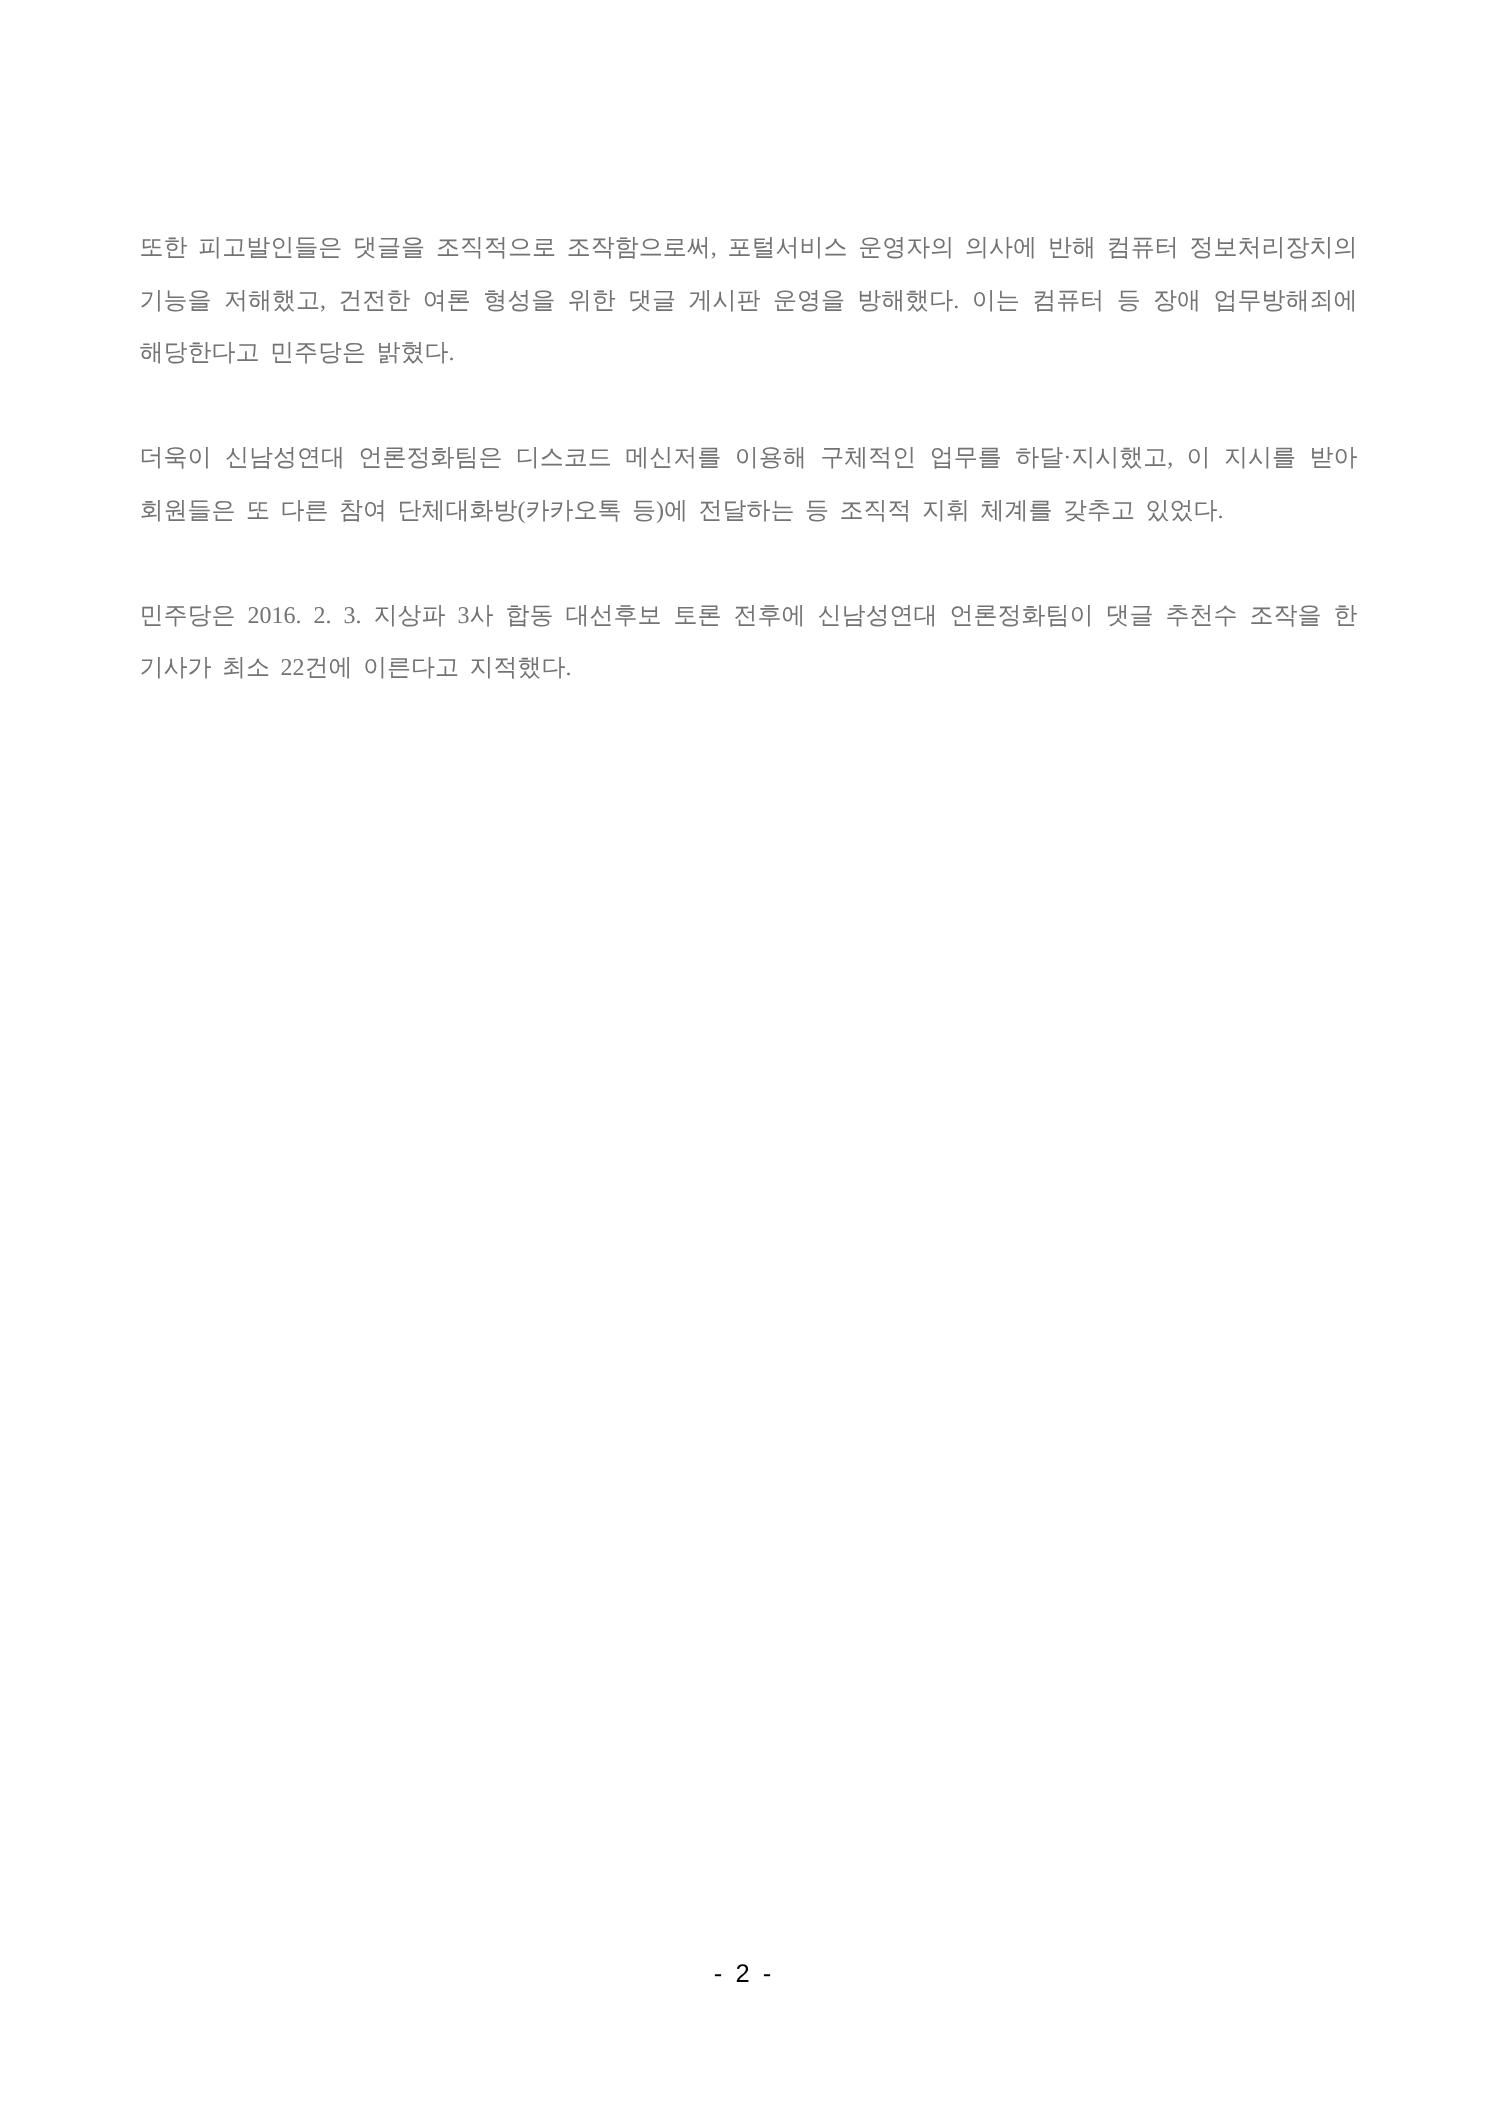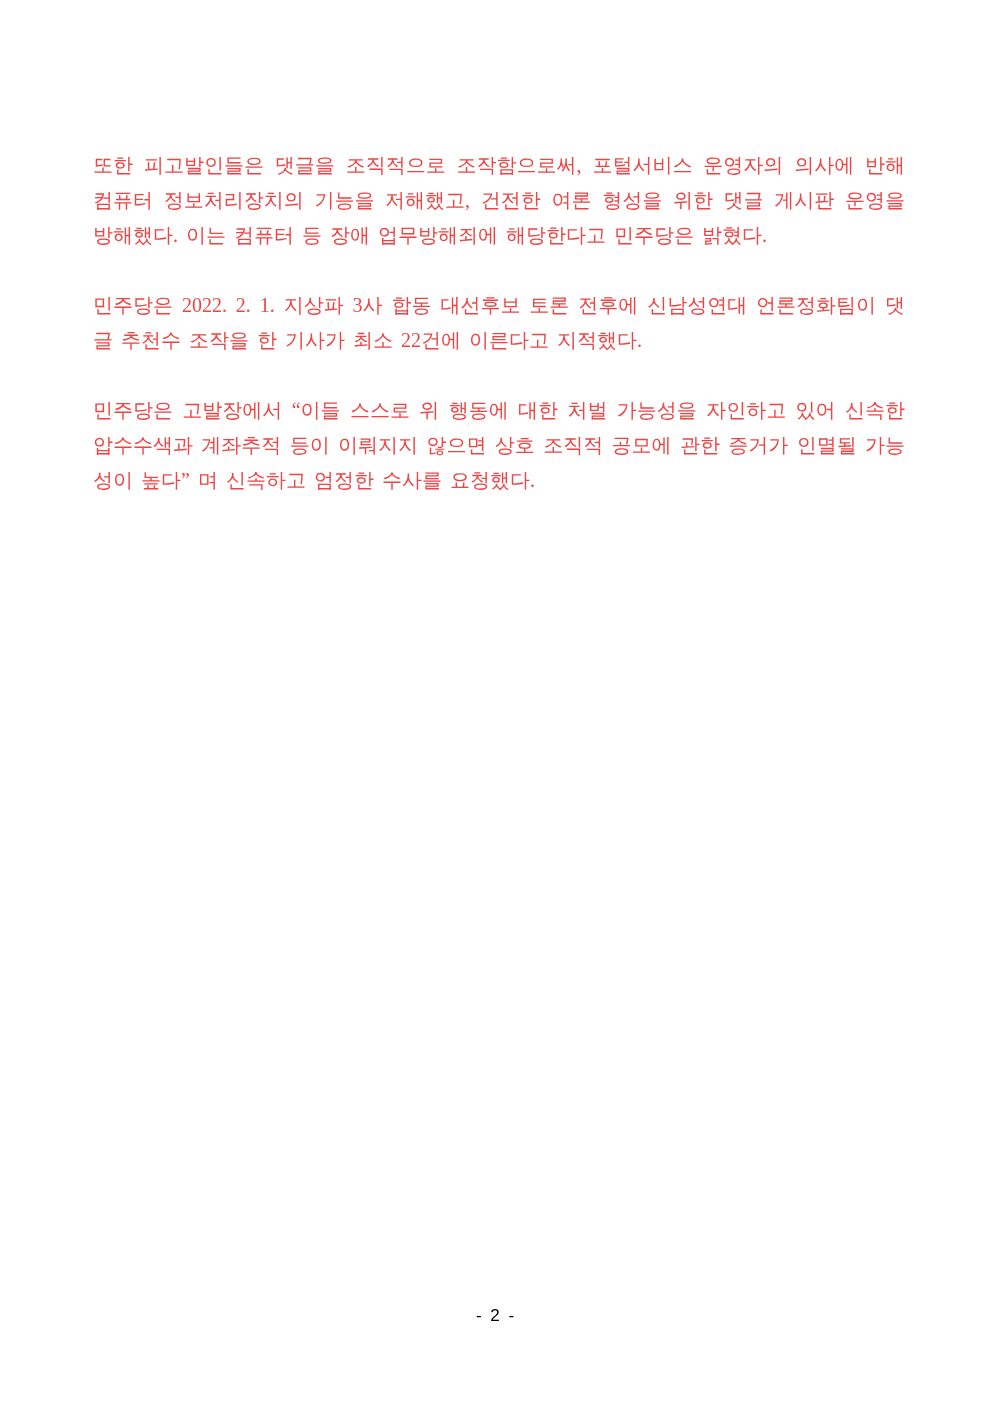--- a/index.html
+++ b/index.html
@@ -23,25 +23,25 @@
     overflow: hidden;
   }
   .content {
     position: absolute;
     left: 93px;
     top: 148px;
     width: 812px;
   }
   .para {
     margin: 0 0 35px 0;
-    font-size: 20px;
+    font-size: 16px;
     line-height: 35px;
     text-align: justify;
     word-spacing: 3px;
-    color: #ef4444;
+    color: #737373;
   }
   .para:last-child {
     margin-bottom: 0;
   }
   .footer {
     position: absolute;
     left: 0;
     right: 0;
     top: 1306px;
     text-align: center;
@@ -50,17 +50,17 @@
     font-family: "Liberation Sans", "DejaVu Sans", sans-serif;
     color: #000000;
   }
 </style>
 </head>
 <body>
 
 <div class="page">
   <div class="content">
     <p class="para">또한 피고발인들은 댓글을 조직적으로 조작함으로써, 포털서비스 운영자의 의사에 반해 컴퓨터 정보처리장치의 기능을 저해했고, 건전한 여론 형성을 위한 댓글 게시판 운영을 방해했다. 이는 컴퓨터 등 장애 업무방해죄에 해당한다고 민주당은 밝혔다.</p>
-    <p class="para">민주당은 2022. 2. 1. 지상파 3사 합동 대선후보 토론 전후에 신남성연대 언론정화팀이 댓글 추천수 조작을 한 기사가 최소 22건에 이른다고 지적했다.</p>
-    <p class="para">민주당은 고발장에서 “이들 스스로 위 행동에 대한 처벌 가능성을 자인하고 있어 신속한 압수수색과 계좌추적 등이 이뤄지지 않으면 상호 조직적 공모에 관한 증거가 인멸될 가능성이 높다” 며 신속하고 엄정한 수사를 요청했다.</p>
+    <p class="para">더욱이 신남성연대 언론정화팀은 디스코드 메신저를 이용해 구체적인 업무를 하달·지시했고, 이 지시를 받아 회원들은 또 다른 참여 단체대화방(카카오톡 등)에 전달하는 등 조직적 지휘 체계를 갖추고 있었다.</p>
+    <p class="para">민주당은 2016. 2. 3. 지상파 3사 합동 대선후보 토론 전후에 신남성연대 언론정화팀이 댓글 추천수 조작을 한 기사가 최소 22건에 이른다고 지적했다.</p>
   </div>
   <div class="footer">- 2 -</div>
 </div>
 
 </body></html>

